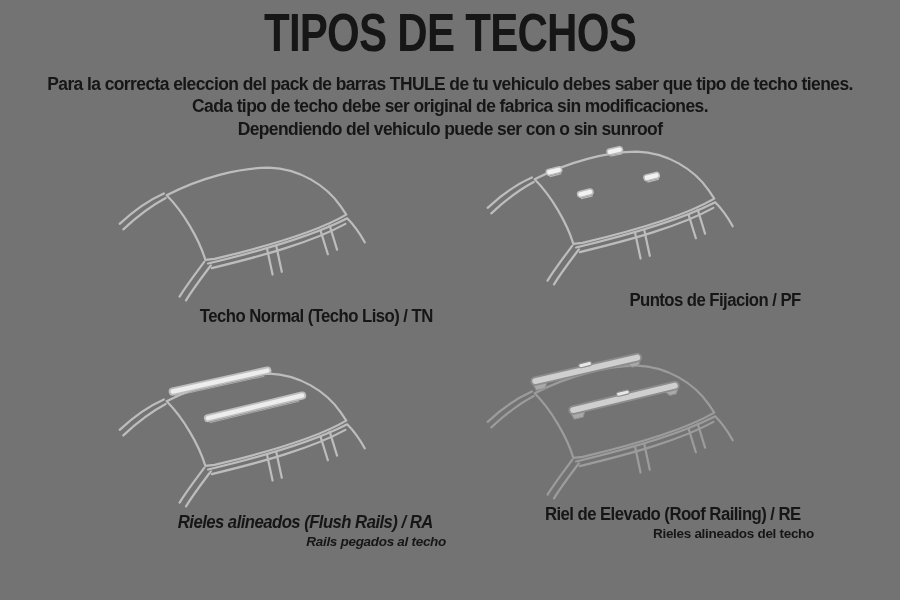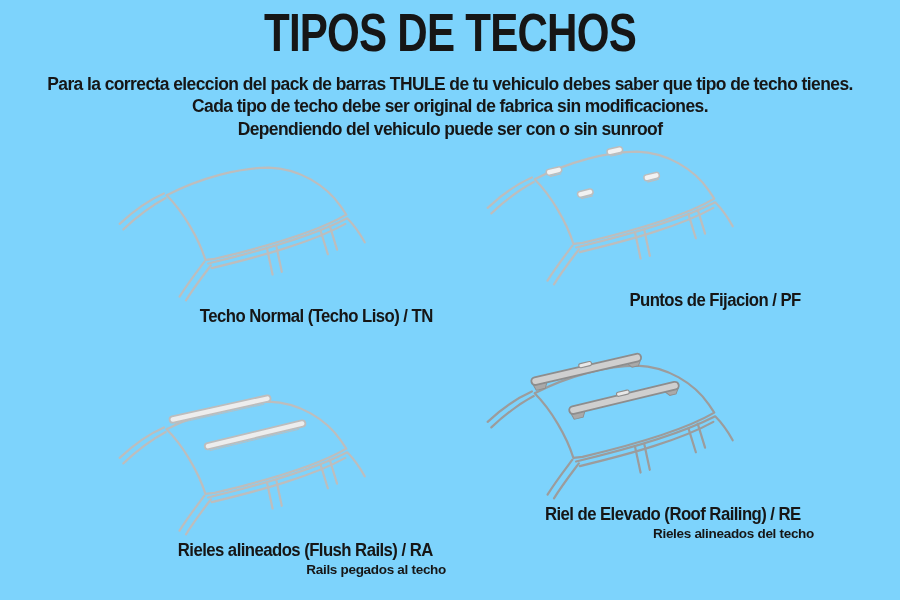--- a/index.html
+++ b/index.html
@@ -1,35 +1,35 @@
 <!DOCTYPE html>
 <html><head>
 <meta charset="utf-8">
 <style>
   html,body{margin:0;padding:0;background:#ffffff;}
   .page{
     position:relative;width:900px;height:600px;overflow:hidden;
-    background:#7dd3fc;color:#161616;
+    background:#737373;color:#161616;
     font-family:"Liberation Sans","DejaVu Sans",sans-serif;
   }
   .title{
     position:absolute;top:2px;left:0;width:900px;text-align:center;
     font-size:54px;font-weight:bold;letter-spacing:-1px;line-height:60px;
     transform:scaleX(0.78);transform-origin:50% 50%;
     white-space:nowrap;
   }
   .intro{
     position:absolute;top:73px;left:0;width:900px;text-align:center;
     font-size:18px;font-weight:bold;letter-spacing:-0.6px;line-height:22.4px;
     transform:scaleX(0.97);transform-origin:50% 50%;
   }
   .quad{position:absolute;width:380px;text-align:right;}
   #quad-tn{left:66px;top:152px;}
   #quad-pf{left:434px;top:136px;}
-  #quad-ra{left:66px;top:386px;}
+  #quad-ra{left:66px;top:358px;font-style:italic;}
   #quad-re{left:434px;top:350px;}
   svg.roof{
     display:block;margin:0 auto;width:320px;height:152px;
     color:#bdbdbd;filter:blur(0.35px);
   }
   svg.roof.dark{color:#9c9c9c;filter:blur(0.2px);}
   .rlabel{
     font-size:18px;font-weight:bold;letter-spacing:-0.6px;line-height:22px;
     margin-top:1px;white-space:nowrap;
     transform:scaleX(0.93);transform-origin:50% 50%;

